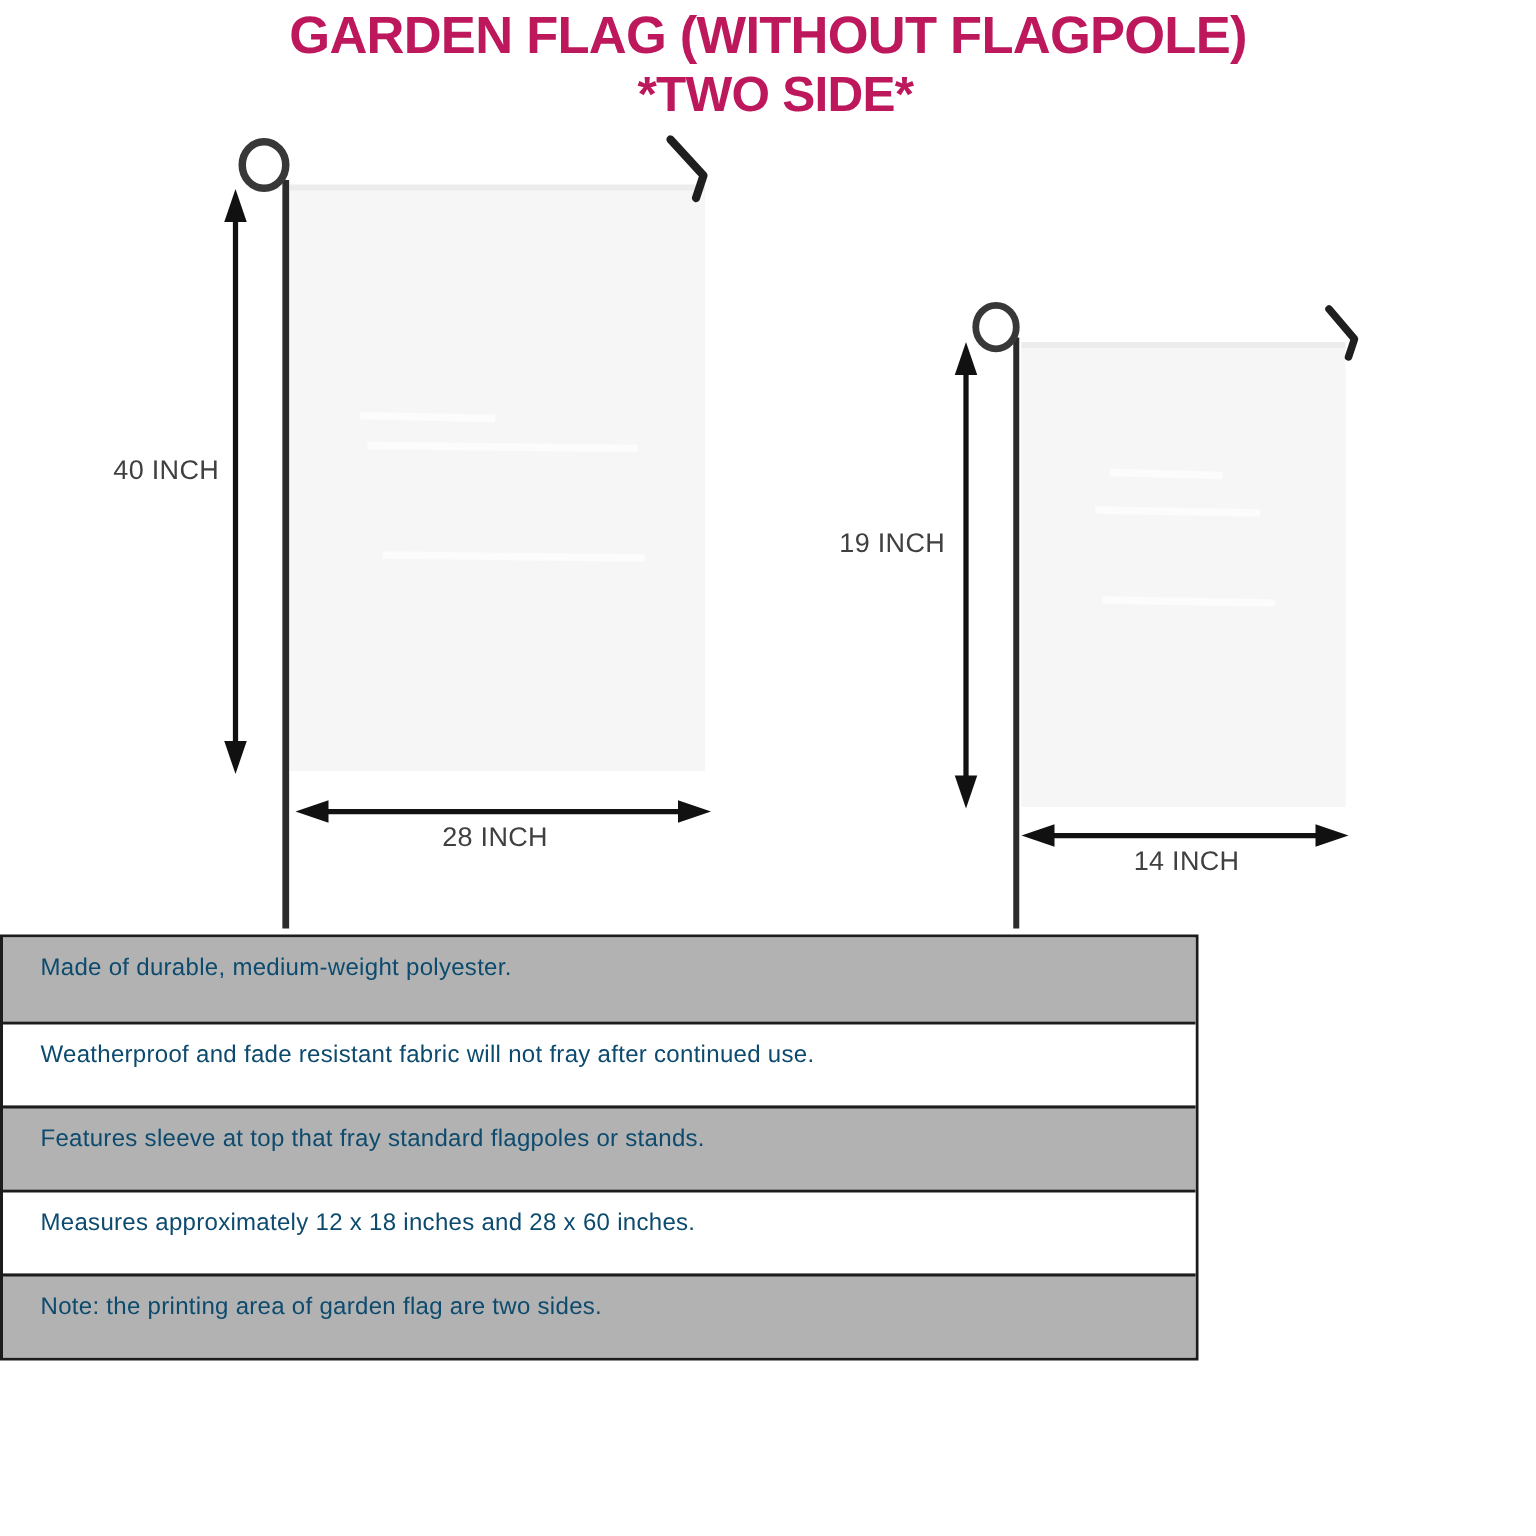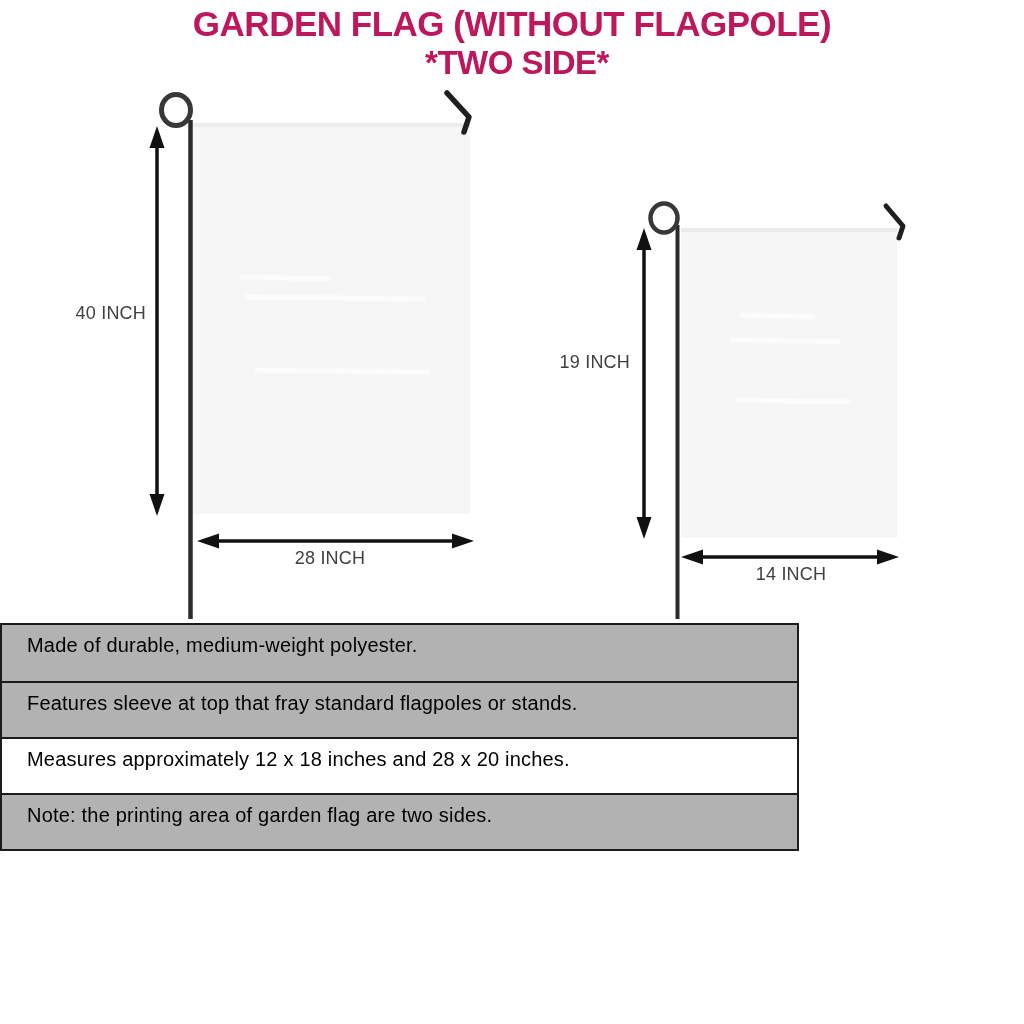--- a/index.html
+++ b/index.html
@@ -62,23 +62,23 @@
     top: 623px;
     width: 795px;
     border: 2px solid #1c1c1c;
     background: #ffffff;
   }
   .feature-row {
     height: 56px;
     box-sizing: border-box;
     border-top: 2px solid #1c1c1c;
     padding: 8px 10px 0 25px;
-    font-size: 20px;
+    font-size: 16px;
     line-height: 25px;
-    color: #000000;
+    color: #0c4a6e;
     background: #ffffff;
     letter-spacing: 0.2px;
   }
   .feature-row:first-child { border-top: none; }
   .feature-row.shaded { background: #b2b2b2; }
 </style>
 </head>
 <body>
 
 <div class="page">
@@ -137,18 +137,19 @@
     </g>
   </svg>
 
   <div class="dim-label" id="label-large-height">40 INCH</div>
   <div class="dim-label" id="label-large-width">28 INCH</div>
   <div class="dim-label" id="label-small-height">19 INCH</div>
   <div class="dim-label" id="label-small-width">14 INCH</div>
 
   <div class="feature-table">
     <div class="feature-row shaded">Made of durable, medium-weight polyester.</div>
+    <div class="feature-row">Weatherproof and fade resistant fabric will not fray after continued use.</div>
     <div class="feature-row shaded">Features sleeve at top that fray standard flagpoles or stands.</div>
-    <div class="feature-row">Measures approximately 12 x 18 inches and 28 x 20 inches.</div>
+    <div class="feature-row">Measures approximately 12 x 18 inches and 28 x 60 inches.</div>
     <div class="feature-row shaded">Note: the printing area of garden flag are two sides.</div>
   </div>
 
 </div>
 
 </body></html>

